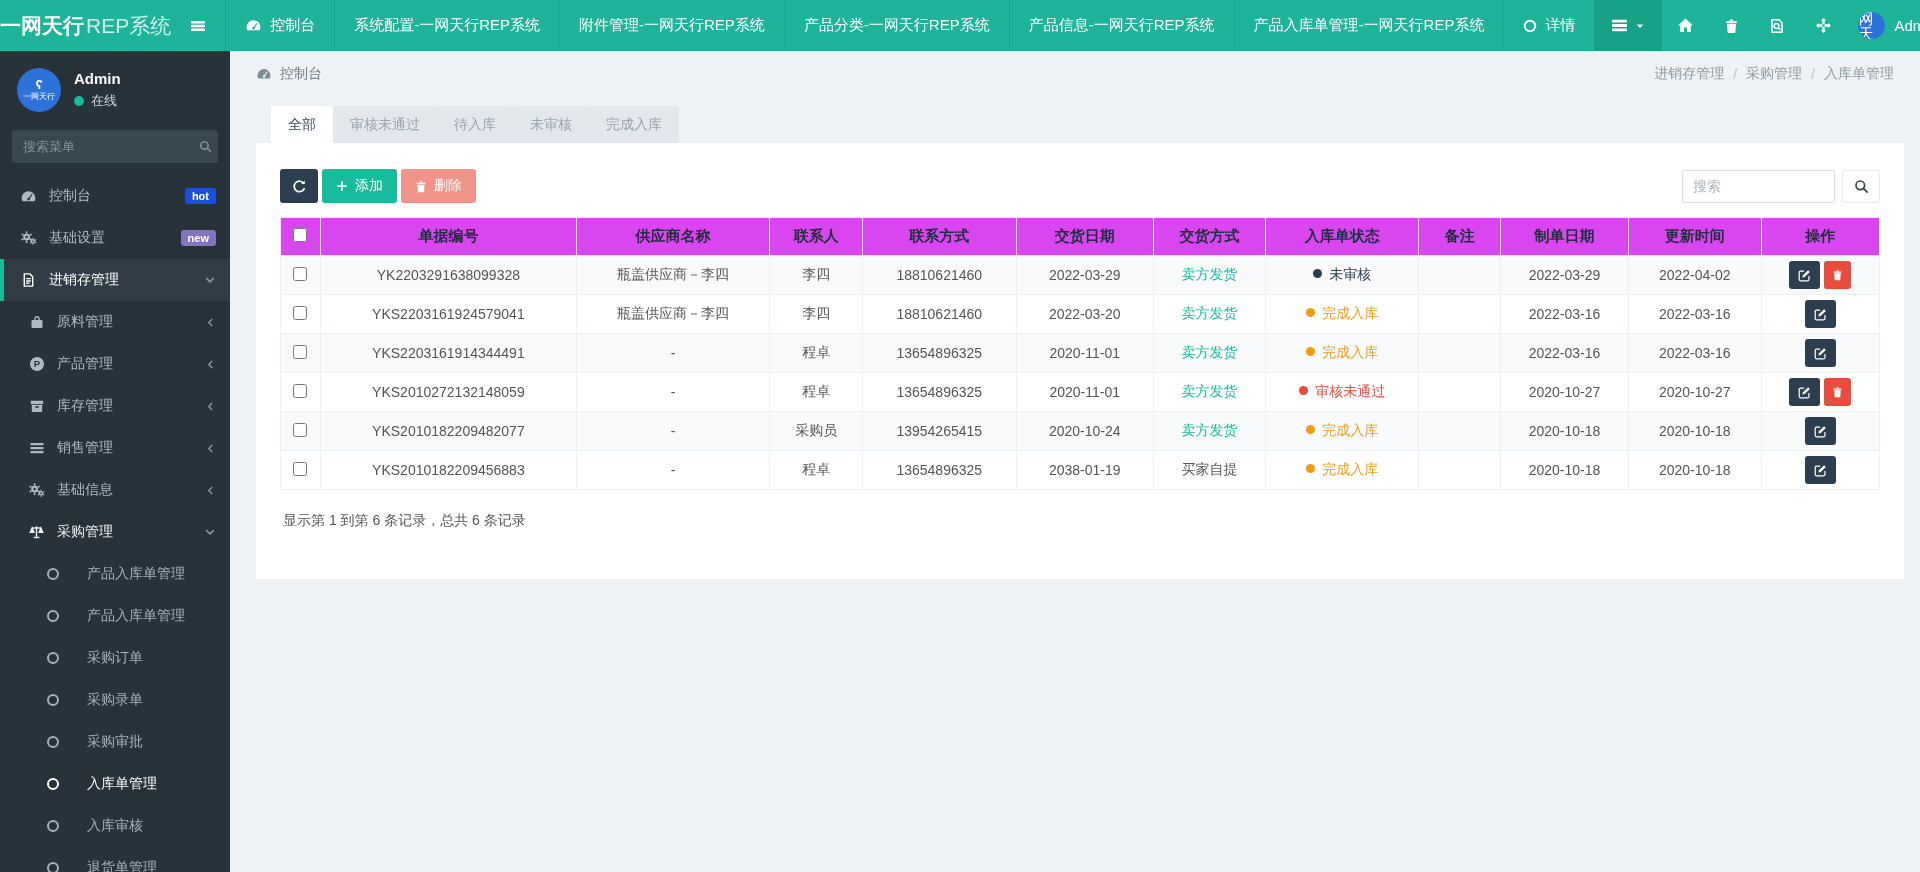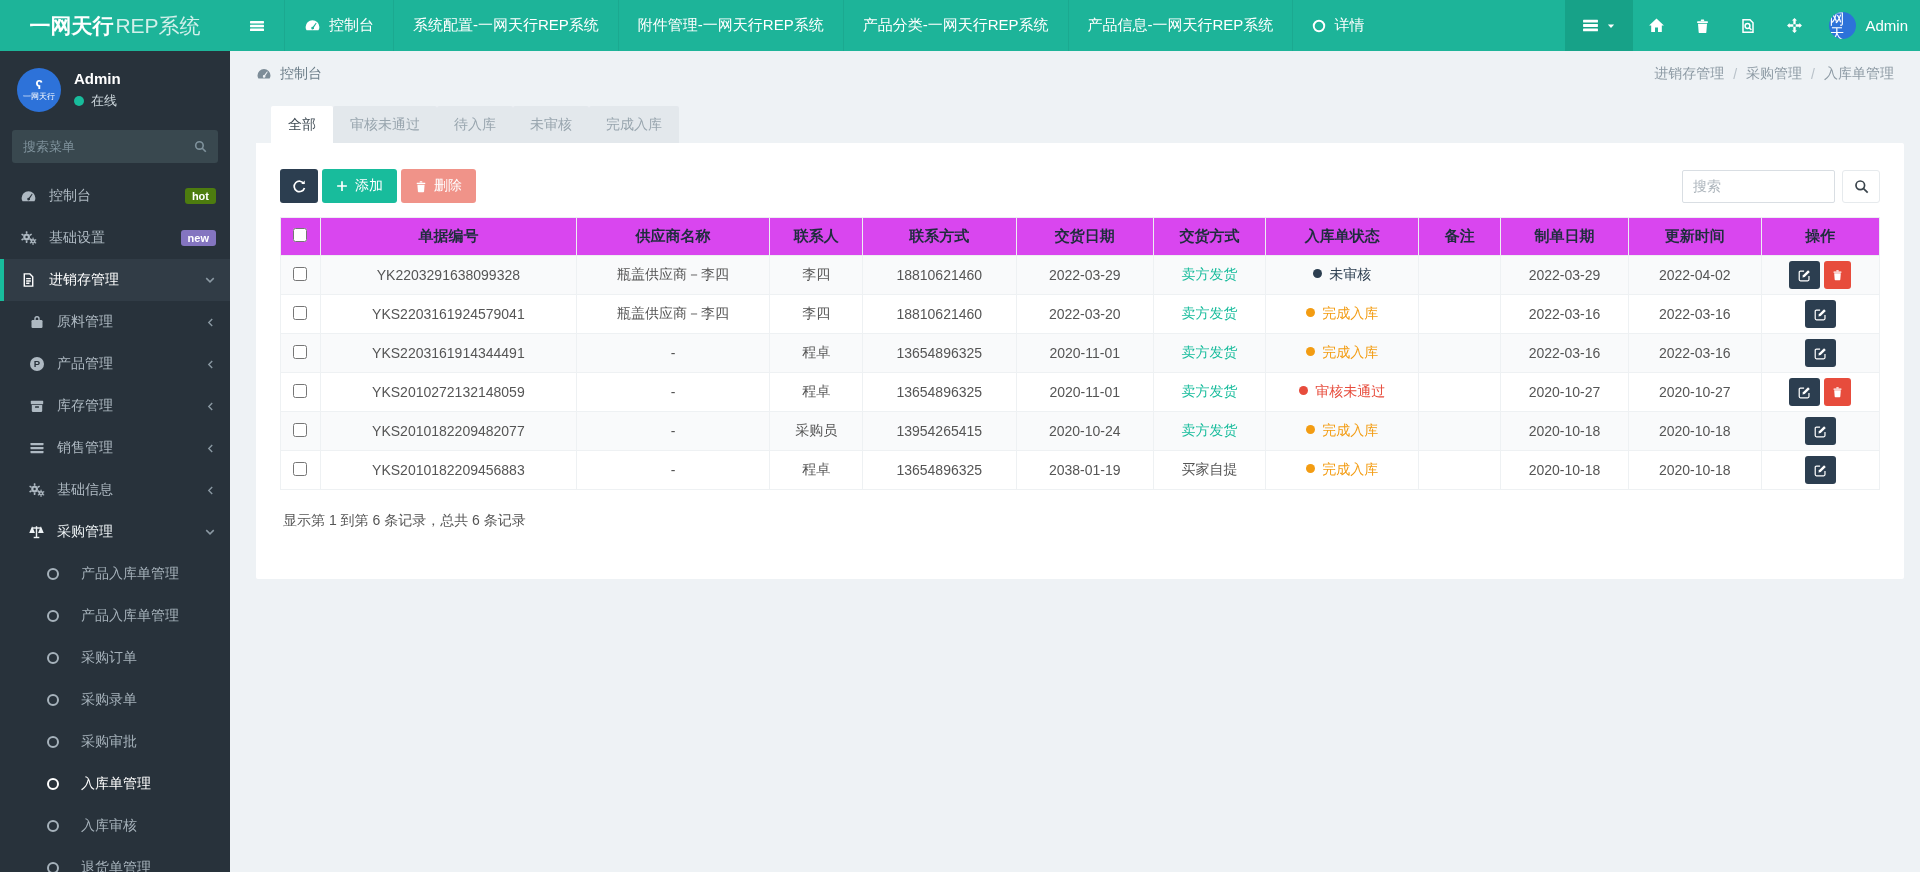--- a/index.html
+++ b/index.html
@@ -22,32 +22,32 @@
 
   
   .sidebar{position:fixed;top:51px;left:0;bottom:0;width:230px;background:#28323b;overflow:hidden;z-index:20;}
   .user-panel{display:flex;align-items:center;gap:13px;padding:17px 14px 8px 17px;}
   .u-avatar{width:44px;height:44px;border-radius:50%;background:#2d72d9;color:#fff;display:flex;flex-direction:column;align-items:center;justify-content:center;font-size:8px;line-height:1.1;flex:0 0 auto;}
   .u-avatar .mark{font-size:13px;font-weight:700;}
   .u-name{font-size:15px;font-weight:700;color:#fff;margin-bottom:5px;}
   .u-status{font-size:13px;color:#cdd7dc;display:flex;align-items:center;gap:7px;}
   .u-dot{width:10px;height:10px;border-radius:50%;background:#18bc9c;display:inline-block;}
   .side-search{margin:10px 12px 12px;background:#39484f;border-radius:3px;height:33px;display:flex;align-items:center;padding:0 11px;}
-  .side-search input{flex:1;background:transparent;border:none;outline:none;color:#c7d2d8;font-size:13px;font-family:Liberation Serif, serif;}
+  .side-search input{flex:1;background:transparent;border:none;outline:none;color:#c7d2d8;font-size:13px;font-family:Liberation Sans, sans-serif;}
   .side-search input::placeholder{color:#7f929c;}
   .side-search .sic{color:#7f929c;display:flex;}
   .mi{height:42px;display:flex;align-items:center;gap:10px;padding:0 14px 0 18px;color:#aeb9c2;font-size:14px;cursor:pointer;}
   .mi .ic{width:21px;display:flex;justify-content:center;flex:0 0 auto;}
   .mi .lbl{flex:1;}
   .mi.active-root{background:#313c46;color:#fff;border-left:4px solid #18bc9c;padding-left:14px;}
   .mi.group{padding-left:26px;}
   .mi.open{color:#eef3f5;}
   .badge{font-size:11px;padding:2px 7px;border-radius:3px;color:#fff;font-weight:700;}
   .chev{margin-left:auto;display:flex;color:#8b99a3;}
-  .smi{height:42px;display:flex;align-items:center;gap:22px;padding-left:47px;color:#a6b2bb;font-size:14px;cursor:pointer;}
+  .smi{height:42px;display:flex;align-items:center;gap:28px;padding-left:47px;color:#a6b2bb;font-size:14px;cursor:pointer;}
   .smi.active{color:#fff;}
   .smi .ring{width:12px;height:12px;border:2px solid currentColor;border-radius:50%;display:inline-block;flex:0 0 auto;}
 
   
   .main{position:absolute;top:51px;left:230px;right:0;bottom:0;background:#eef2f5;}
   .crumbs{display:flex;align-items:center;height:46px;padding:0 26px;font-size:14px;color:#6e7f8a;}
   .crumbs .left{display:flex;align-items:center;gap:8px;cursor:pointer;}
   .crumbs .right{margin-left:auto;display:flex;align-items:center;gap:9px;color:#8d9aa4;}
   .crumbs .sep{color:#b9c2c9;}
   .content{padding:0 16px 0 26px;}
@@ -108,20 +108,23 @@
   <div class="nav-item nav-tab">
       <span>附件管理-一网天行REP系统</span>
     </div>
   <div class="nav-item nav-tab">
       <span>产品分类-一网天行REP系统</span>
     </div>
   <div class="nav-item nav-tab">
       <span>产品信息-一网天行REP系统</span>
     </div>
   <div class="nav-item nav-tab">
+      <span>产品入库单管理-一网天行REP系统</span>
+    </div>
+  <div class="nav-item nav-tab">
     <span>
       <svg width="14" height="14" viewBox="0 0 16 16" fill="none" stroke="currentColor" stroke-width="2.2">
           <circle cx="8" cy="8" r="6"></circle>
         </svg>
     </span>
     <span>详情</span>
   </div>
 
   <div class="nav-right">
     <div class="nav-dd">
@@ -195,21 +198,21 @@
     </span>
   </div>
 
   <div class="mi">
     <span class="ic">
       <svg width="17" height="17" viewBox="0 0 16 16" fill="currentColor">
           <path d="M8 3a6.5 6.5 0 0 0-6.5 6.5c0 1.2.3 2.1.9 3h11.2c.6-.9.9-1.8.9-3A6.5 6.5 0 0 0 8 3zm3.7 3.1-2.4 3.7a1.3 1.3 0 1 1-1-.7l2.7-3.5c.2-.3.9.2.7.5z"></path>
         </svg>
     </span>
     <span class="lbl">控制台</span>
-    <span class="badge" style="background:#4d7c0f">hot</span>
+    <span class="badge" style="background:#1d4ed8">hot</span>
   </div>
 
   <div class="mi">
     <span class="ic">
       <svg width="17" height="16" viewBox="0 0 18 16" fill="currentColor">
           <g>
             <circle cx="7" cy="7" r="3.6"></circle>
             <rect x="6.1" y="0.8" width="1.8" height="2.6" rx="0.5"></rect>
             <rect x="6.1" y="10.6" width="1.8" height="2.6" rx="0.5"></rect>
             <rect x="6.1" y="0.8" width="1.8" height="2.6" rx="0.5" transform="rotate(60 7 7)"></rect>

